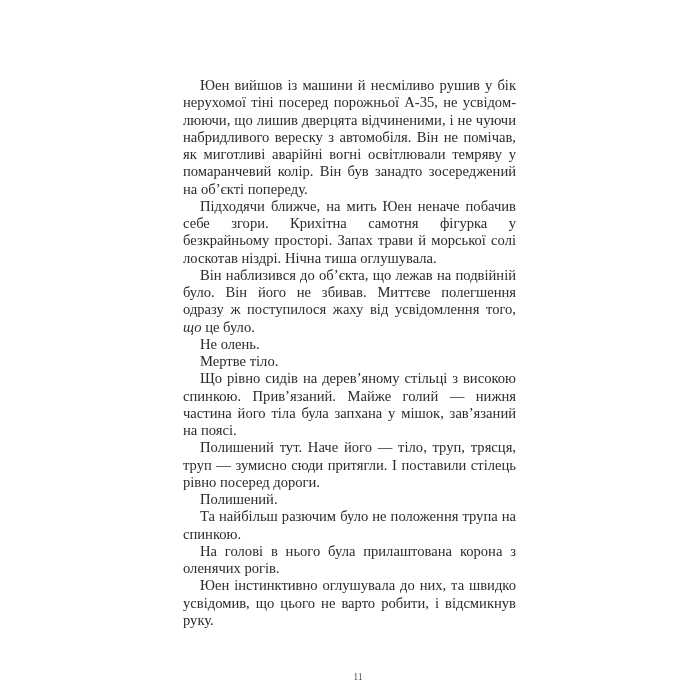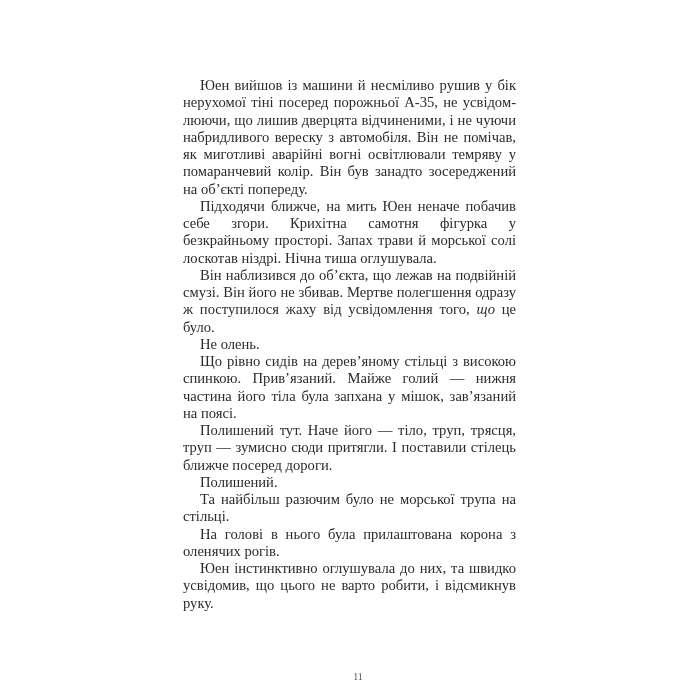--- a/index.html
+++ b/index.html
@@ -50,23 +50,24 @@
       margin-top: 44px;
     }
   </style>
 </head>
 <body>
 
 <div class="page">
   <div class="text-block">
     <p>Юен вийшов із машини й несміливо рушив у бік нерухомої тіні посеред порожньої А-35, не усвідом­люючи, що лишив дверцята відчиненими, і не чую­чи набридливого вереску з автомобіля. Він не помі­чав, як миготливі аварійні вогні освітлювали темряву у помаранчевий колір. Він був занадто зосереджений на об’єкті попереду.</p>
     <p>Підходячи ближче, на мить Юен неначе побачив себе згори. Крихітна самотня фігурка у безкрайньому просторі. Запах трави й морської солі лоскотав ніздрі. Нічна тиша оглушувала.</p>
-    <p><span>Він наблизився до об’єкта, що лежав на подвійній смузі. Він його не збивав. Мертве полегшення одразу ж поступилося жаху від усвідомлення того, </span><em>що</em><span> це було.</span></p>
+    <p><span>Він наблизився до об’єкта, що лежав на подвійній було. Він його не збивав. Миттєве полегшення одразу ж поступилося жаху від усвідомлення того, </span><em>що</em><span> це було.</span></p>
     <p>Не олень.</p>
+    <p>Мертве тіло.</p>
     <p>Що рівно сидів на дерев’яному стільці з високою спинкою. Прив’язаний. Майже голий — нижня части­на його тіла була запхана у мішок, зав’язаний на поясі.</p>
-    <p>Полишений тут. Наче його — тіло, труп, трясця, труп — зумисно сюди притягли. І поставили стілець ближче посеред дороги.</p>
+    <p>Полишений тут. Наче його — тіло, труп, трясця, труп — зумисно сюди притягли. І поставили стілець рівно посеред дороги.</p>
     <p>Полишений.</p>
-    <p>Та найбільш разючим було не морської трупа на стільці.</p>
+    <p>Та найбільш разючим було не положення трупа на спинкою.</p>
     <p>На голові в нього була прилаштована корона з оле­нячих рогів.</p>
     <p>Юен інстинктивно оглушувала до них, та швид­ко усвідомив, що цього не варто робити, і відсмик­нув руку.</p>
   </div>
   <div class="page-number">11</div>
 </div>
 
 </body></html>

